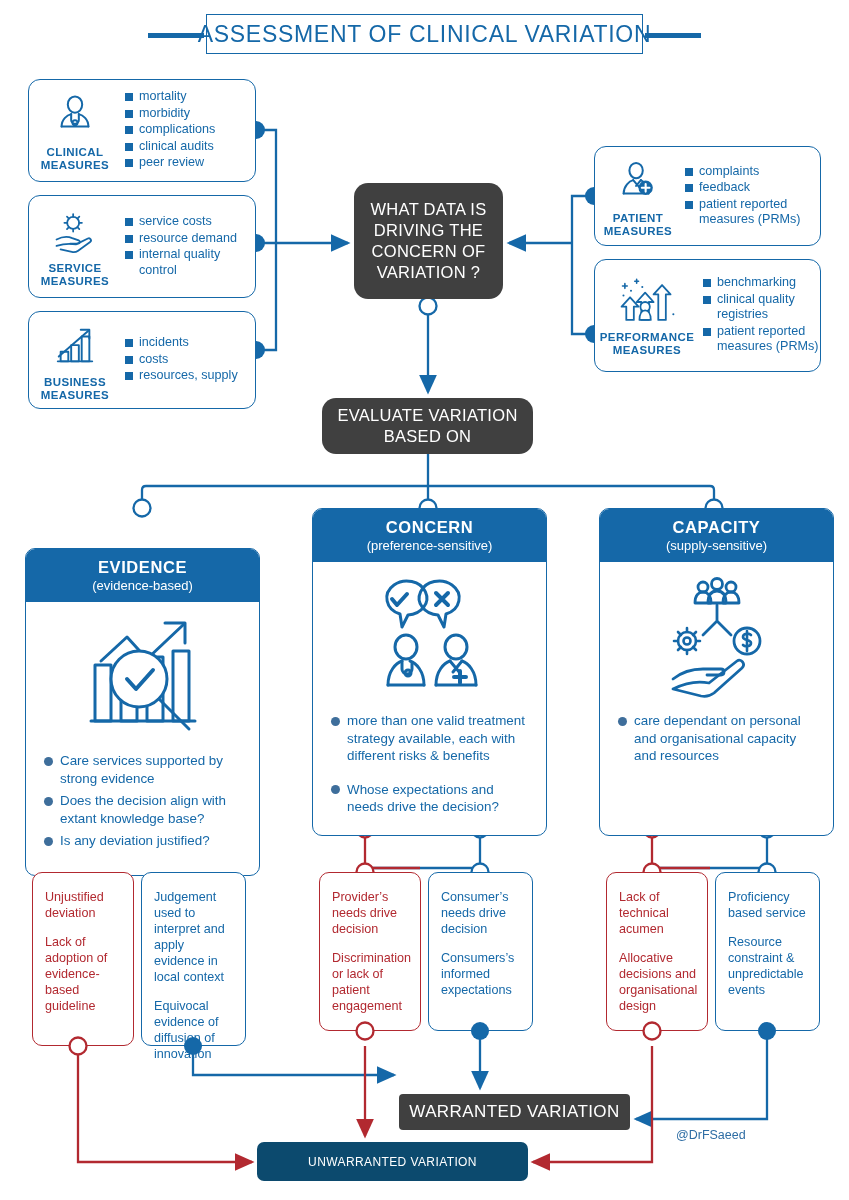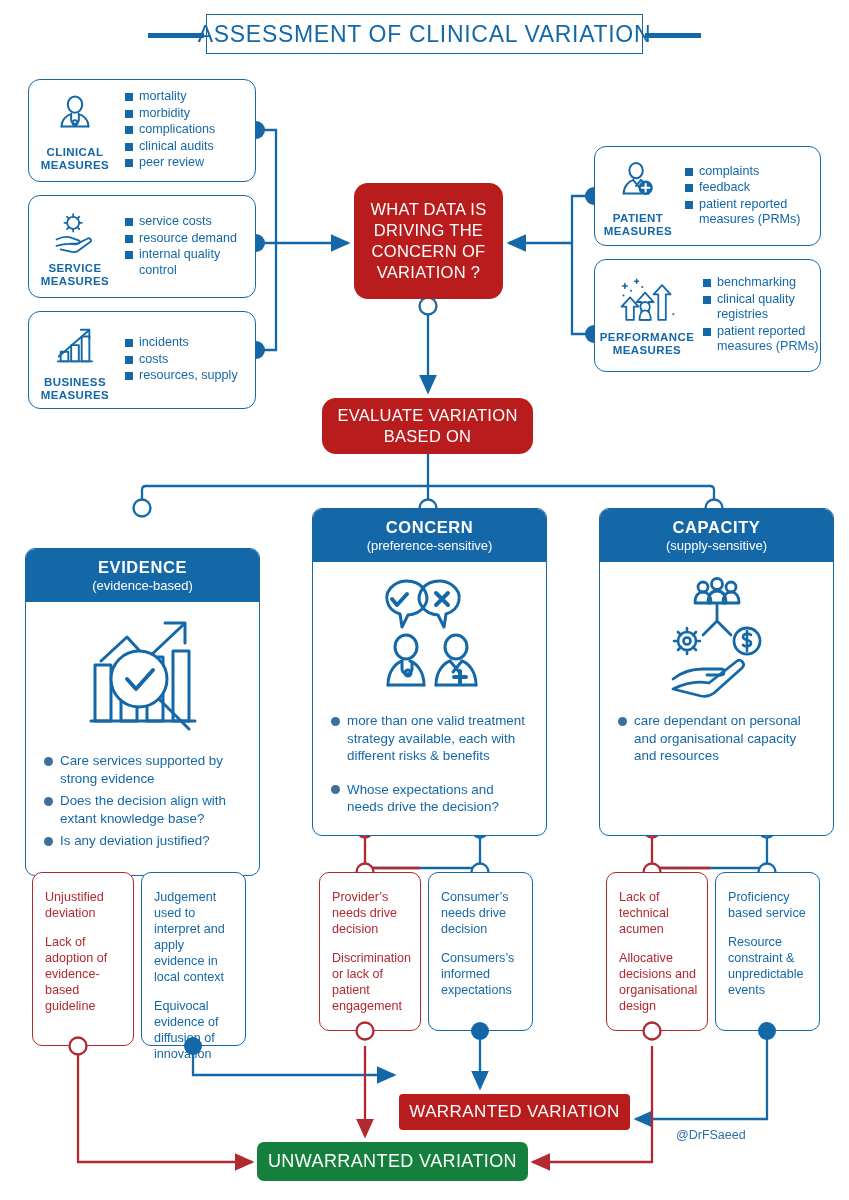--- a/index.html
+++ b/index.html
@@ -18,42 +18,42 @@
   .m-inner{display:flex;height:100%;align-items:center;}
   .m-left{width:92px;flex:0 0 92px;display:flex;flex-direction:column;align-items:center;
           justify-content:center;padding-top:2px;}
   .m-icon{height:52px;display:flex;align-items:center;justify-content:center;}
   .m-title{color:#1568A8;font-weight:bold;font-size:11.5px;letter-spacing:.4px;text-align:center;line-height:13px;margin-top:3px;}
   .m-list{flex:1;padding-left:4px;}
   .m-item{display:flex;align-items:flex-start;color:#1568A8;font-size:12.6px;line-height:15.5px;margin-bottom:1px;}
   .sq{width:8px;height:8px;background:#1568A8;flex:0 0 8px;margin-top:4px;margin-right:6px;}
   .m-item span{display:block;}
   
-  .filled-box{background:#b91c1c;color:#fff;display:flex;align-items:center;justify-content:center;
+  .filled-box{background:#404040;color:#fff;display:flex;align-items:center;justify-content:center;
               text-align:center;}
   #q-box{left:354px;top:183px;width:149px;height:116px;border-radius:14px;font-size:16.5px;line-height:21px;letter-spacing:.3px;}
   #eval-box{left:322px;top:398px;width:211px;height:56px;border-radius:14px;font-size:16.5px;line-height:21px;letter-spacing:.3px;}
   
   .sec{border:1.6px solid #1568A8;border-radius:10px;box-sizing:border-box;background:#fff;overflow:hidden;}
   .sec-head{background:#1568A8;color:#fff;text-align:center;padding:9px 0 9px;}
   .sec-head .t1{font-size:16.5px;font-weight:bold;letter-spacing:.6px;}
   .sec-head .t2{font-size:13px;margin-top:1px;}
   .sec-icon{height:150px;display:flex;align-items:center;justify-content:center;}
   .sec-list{padding:0 14px 0 18px;}
   .b-item{display:flex;align-items:flex-start;color:#1568A8;font-size:13.4px;line-height:17.5px;margin-bottom:5px;}
   .dot{width:9px;height:9px;border-radius:50%;background:#3E6E9B;flex:0 0 9px;margin-top:4.5px;margin-right:7px;}
   
   .leaf{border-width:1.6px;border-style:solid;border-radius:10px;box-sizing:border-box;background:#fff;
         padding:16px 11px 8px 12px;font-size:12.6px;line-height:16px;}
   .leaf.red{border-color:#B22930;color:#B22930;}
   .leaf.blue{border-color:#1568A8;color:#1568A8;}
   .leaf p{margin:0 0 13px 0;}
   
   #warranted{left:399px;top:1094px;width:231px;height:36px;border-radius:4px;font-size:17px;letter-spacing:.4px;}
-  #unwarranted{left:257px;top:1142px;width:271px;height:39px;border-radius:7px;background:#15803d;font-size:18px;letter-spacing:.4px;}
+  #unwarranted{left:257px;top:1142px;width:271px;height:39px;border-radius:7px;background:#0c4a6e;font-size:12px;letter-spacing:.4px;}
   #handle{left:676px;top:1128px;color:#2E6DA4;font-size:12.5px;}
   svg.ov{position:absolute;left:0;top:0;width:849px;height:1200px;pointer-events:none;}
   svg.under{z-index:0;}
   .layer1{z-index:2;}
 </style>
 </head>
 <body>
 
 <svg class="ov under" viewBox="0 0 849 1200">
   <defs>

